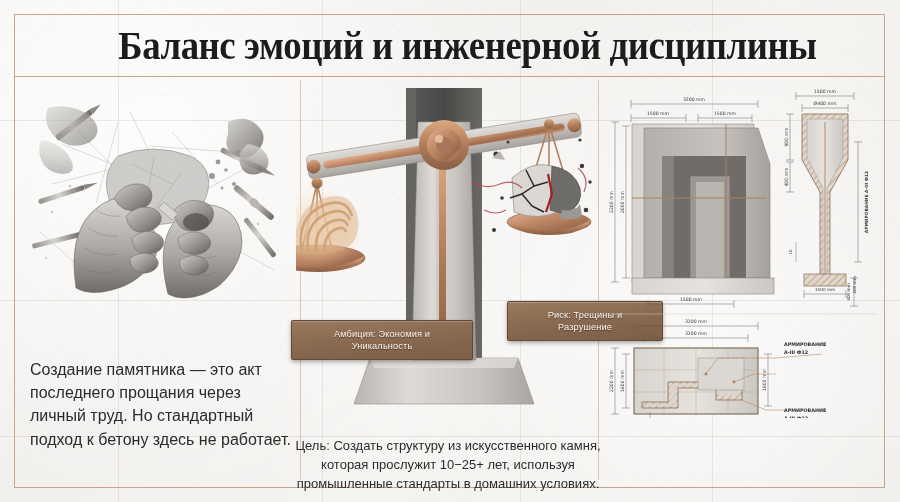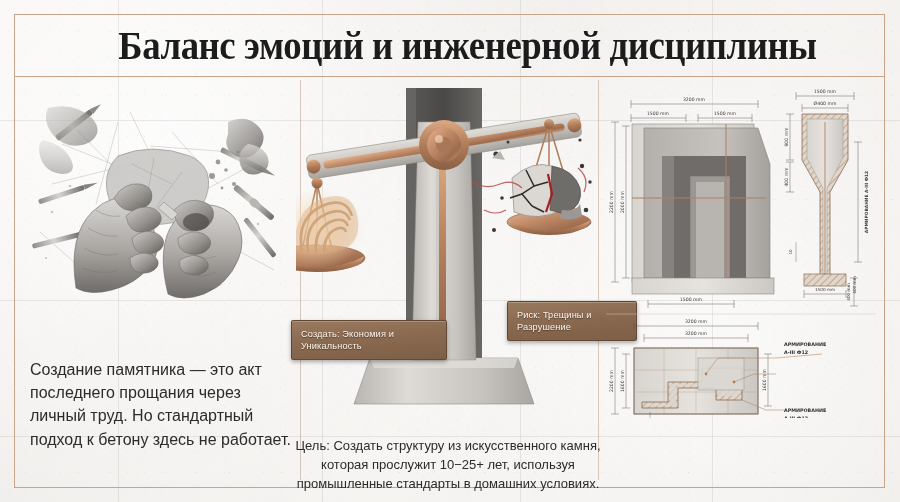--- a/index.html
+++ b/index.html
@@ -68,22 +68,22 @@
     position:absolute;left:30px;top:358px;width:262px;
     font-size:16px;line-height:1.45;color:#2b2b2b;
   }
 
   
   .scale-wrap{position:absolute;left:296px;top:82px;width:300px;height:330px;}
   .scale-wrap svg{display:block;width:100%;height:100%;}
 
   .plaque{
     position:absolute;
-    color:#fdf6ef;font-size:9.2px;line-height:1.32;text-align:left;
-    padding:7px 9px;border-radius:2px;
+    color:#fdf6ef;font-size:9.2px;line-height:1.32;text-align:center;
+    padding:7px 22px;border-radius:2px;
     background:linear-gradient(175deg,#9a7a5f 0%,#8a6a50 45%,#7d5f47 100%);
     box-shadow:0 2px 4px rgba(0,0,0,.32), inset 0 1px 0 rgba(255,255,255,.22);
     border:1px solid rgba(90,66,48,.85);
     letter-spacing:.15px;
     text-shadow:0 1px 1px rgba(0,0,0,.45);
   }
   .plaque-left{left:291px;top:320px;width:136px;}
   .plaque-right{left:507px;top:301px;width:110px;}
 
   .goal-caption{
@@ -356,21 +356,21 @@
       </g>
       <path d="M196 76 l8 -7 l5 9 z" fill="#b9b6b2"></path>
       <g stroke="#b34a4a" stroke-width="1.2" fill="none" opacity=".85">
         <path d="M176 100 q14 8 28 2 q12 -5 22 4"></path>
         <path d="M282 86 q12 10 6 24"></path>
         <path d="M188 128 q12 6 22 0"></path>
       </g>
     </svg>
   </div>
 
-  <div class="plaque plaque-left">Создать: Экономия и Уникальность</div>
+  <div class="plaque plaque-left">Амбиция: Экономия и Уникальность</div>
   <div class="plaque plaque-right">Риск: Трещины и Разрушение</div>
 
   <div class="goal-caption">Цель: Создать структуру из искусственного камня, которая прослужит 10−25+ лет, используя промышленные стандарты в домашних условиях.</div>
 
   <div class="tech">
     <svg viewBox="0 0 282 336" xmlns="http://www.w3.org/2000/svg">
       <defs>
         <linearGradient id="cLight" x1="0" y1="0" x2="1" y2="0">
           <stop offset="0%" stop-color="#d8d5d0"></stop>
           <stop offset="50%" stop-color="#e6e3de"></stop>

